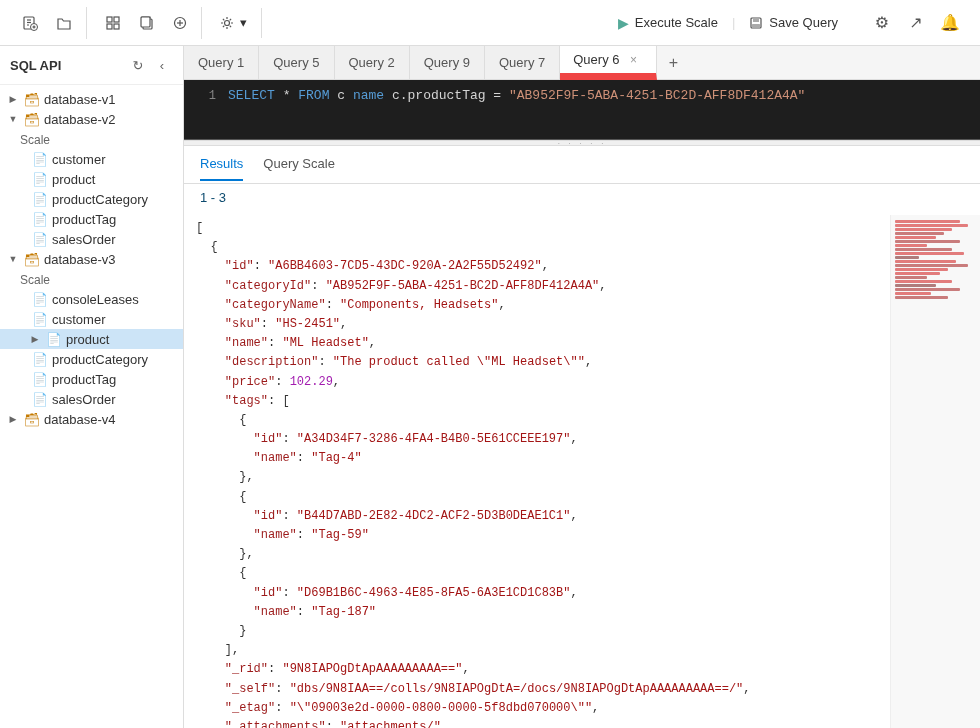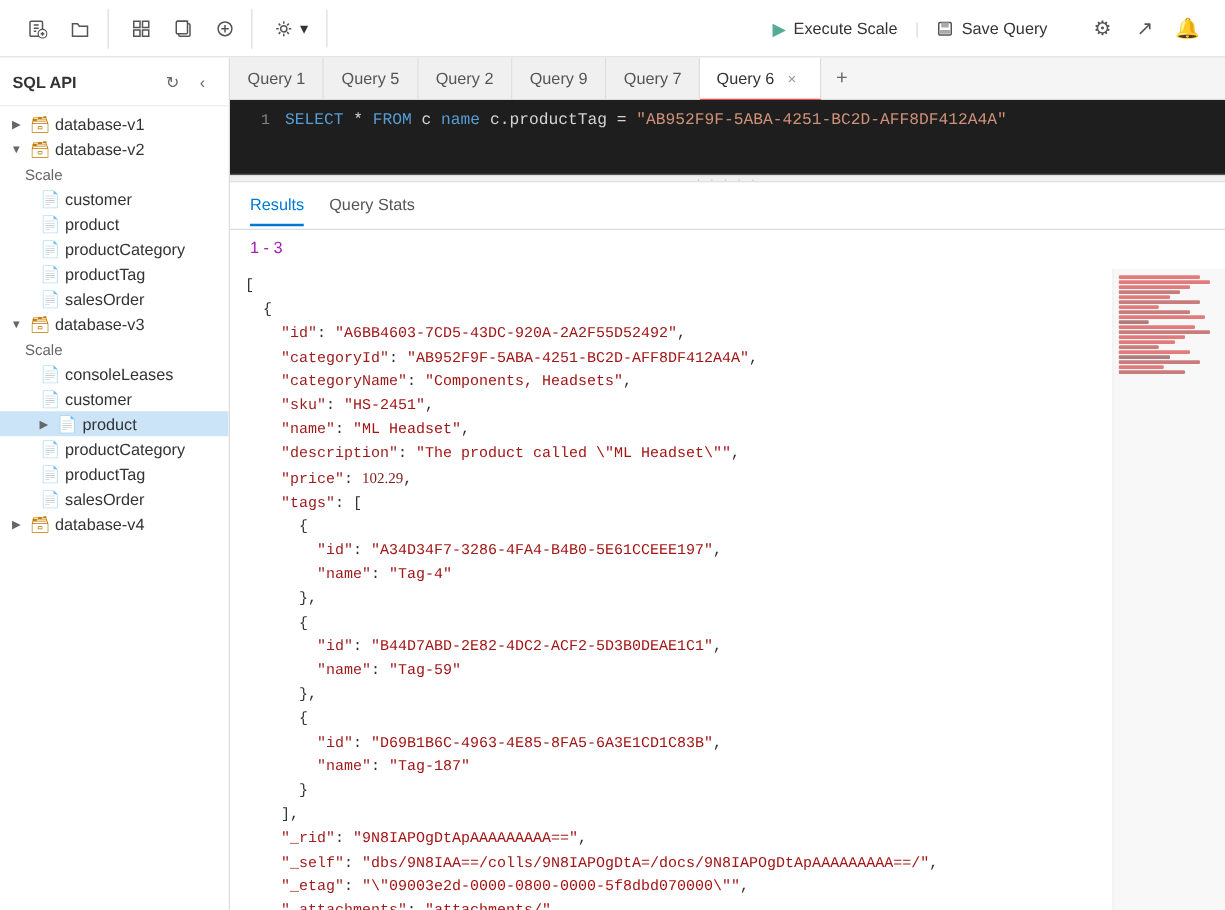--- a/index.html
+++ b/index.html
@@ -154,21 +154,21 @@
       color: #555;
       cursor: pointer;
       border-right: 1px solid #ddd;
       white-space: nowrap;
       gap: 6px;
       background: #f0f0f0;
     }
     .query-tab.active {
       background: #fff;
       color: #333;
-      border-bottom: 1px solid #ef4444;
+      border-bottom: 7px solid #ef4444;
       margin-bottom: -1px;
       font-weight: 500;
       padding-left: 13px;
     }
     .tab-close {
       font-size: 12px; color: #999;
       width: 16px; height: 16px;
       display: flex; align-items: center; justify-content: center;
       border-radius: 50%;
       cursor: pointer;
@@ -248,21 +248,21 @@
       padding: 8px 0;
       border-bottom: 2px solid transparent;
     }
     .results-tab.active {
       color: #0078d4;
       border-bottom-color: #0078d4;
       font-weight: 500;
     }
     .results-count {
       font-size: 13px;
-      color: #a21caf;
+      color: #0c4a6e;
       padding: 6px 16px;
       flex-shrink: 0;
     }
     .results-json {
       flex: 1;
       overflow-y: auto;
       overflow-x: hidden;
       padding: 4px 0;
       font-family: 'Consolas', 'Courier New', monospace;
       font-size: 12px;
@@ -276,21 +276,21 @@
     .json-content {
       flex: 1;
       padding: 4px 12px;
       line-height: 1.6;
       color: #333;
       white-space: pre;
       overflow-x: auto;
     }
     .json-key { color: #9c1a1a; }
     .json-string { color: #a31515; }
-    .json-number { color: #7f1d1d; font-family: Liberation Serif, serif; }
+    .json-number { color: #a21caf; }
     .json-bracket { color: #333; }
     .json-brace { color: #333; }
 
     
     .minimap {
       width: 90px;
       background: #f8f8f8;
       border-left: 1px solid #eee;
       flex-shrink: 0;
       position: relative;
@@ -523,21 +523,21 @@
     <div class="resize-handle">
       <span class="resize-dots">· · · · ·</span>
     </div>
 
     <div class="results-area">
       <div class="results-tabs">
         <div class="results-tab active">
           <span>Results</span>
         </div>
         <div class="results-tab">
-          <span>Query Stats</span>
+          <span>Query Scale</span>
         </div>
       </div>
       <div class="results-count">1 - 3</div>
 
       <div class="results-json-container">
         <div class="results-json">
           <div class="json-outer">
             <div class="json-content"><span class="json-bracket">[</span>
   <span class="json-brace">{</span>
     <span class="json-key">"id"</span>: <span class="json-string">"A6BB4603-7CD5-43DC-920A-2A2F55D52492"</span>,

